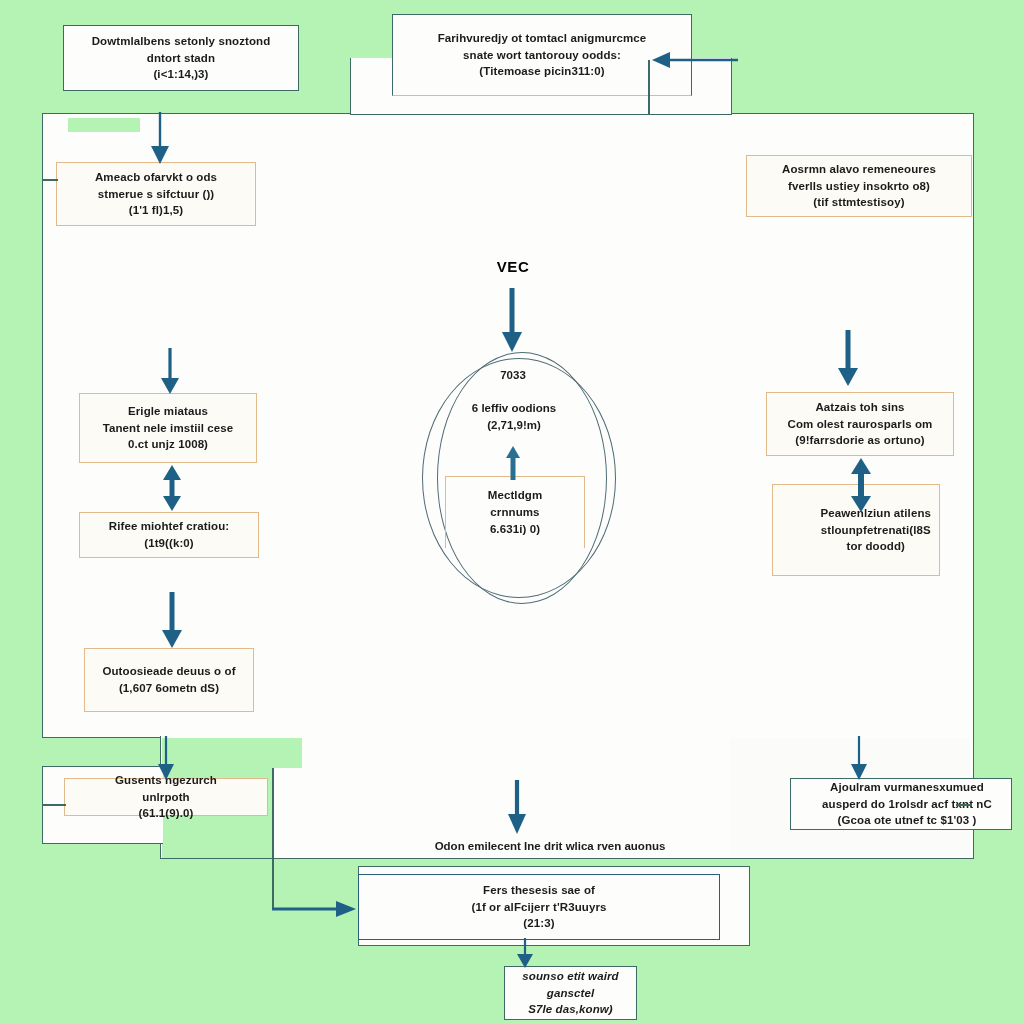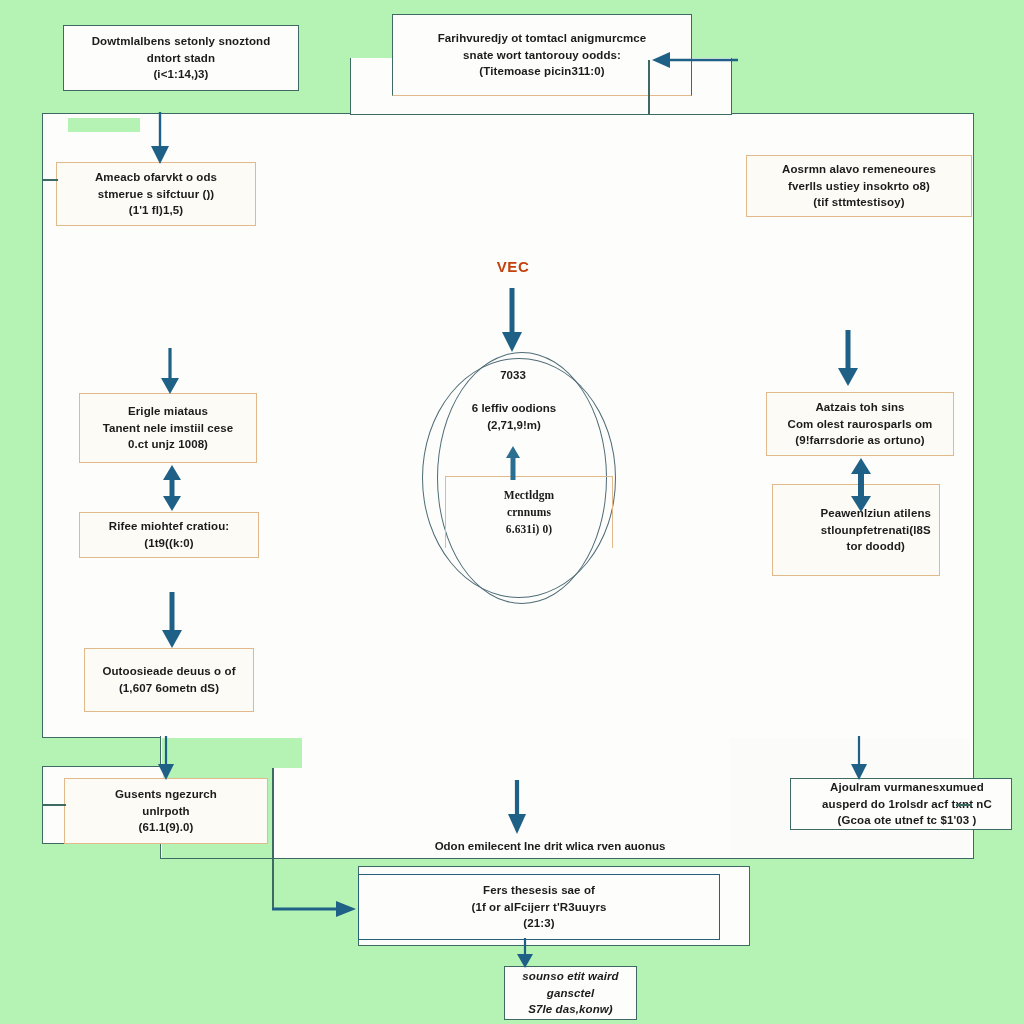--- a/index.html
+++ b/index.html
@@ -52,21 +52,21 @@
     position:absolute;
     border:1.3px solid #4e6b76;
     border-radius:50%;
     background:transparent;
   }
 
   
   .label{
     position:absolute;
     font-weight:700;
-    color:#c2410c;
+    color:#000000;
     text-align:center;
   }
   .vec-label{font-size:15px;letter-spacing:.6px;}
   .cap{
     position:absolute;
     text-align:center;
     font-size:11.5px;
     font-weight:700;
     color:#1b1b1b;
     line-height:1.45;
@@ -124,21 +124,21 @@
   <div class="box b-tan" style="left:79px;top:512px;width:180px;height:46px;">
     <span class="txt">Rifee miohtef cratiou:
 (1t9((k:0)</span>
   </div>
 
   <div class="box b-tan" style="left:84px;top:648px;width:170px;height:64px;">
     <span class="txt">Outoosieade deuus o of
 (1,607 6ometn dS)</span>
   </div>
 
-  <div class="box b-tan" style="left:64px;top:778px;width:204px;height:66px;">
+  <div class="box b-tan" style="left:64px;top:778px;width:204px;height:38px;">
     <span class="txt">Gusents ngezurch
 unlrpoth
 (61.1(9).0)</span>
   </div>
 
   <div class="box b-tan" style="left:746px;top:155px;width:226px;height:62px;align-items:center;">
     <span class="txt">Aosrmn alavo remeneoures
 fverlls ustiey insokrto o8)
 (tif sttmtestisoy)</span>
   </div>
@@ -169,21 +169,21 @@
 
   <div class="box b-teal" style="left:462px;top:966px;width:133px;height:54px;font-style:italic;">
     <span class="txt">sounso etit waird
 gansctel
 S7le das,konw)</span>
   </div>
 
   <div class="ellipse" style="left:437px;top:352px;width:168px;height:250px;"></div>
   <div class="ellipse" style="left:422px;top:358px;width:192px;height:238px;"></div>
 
-  <div class="box" style="left:445px;top:476px;width:168px;height:72px;border-left:1.2px solid #e2b98a;border-top:1.2px solid #e2b98a;border-right:1.2px solid #e2b98a;background:transparent;font-family:Liberation Serif, serif;">
+  <div class="box" style="left:445px;top:476px;width:140px;height:72px;border-left:1.2px solid #e2b98a;border-top:1.2px solid #e2b98a;border-right:1.2px solid #e2b98a;background:transparent;">
     <span class="txt">Mectldgm
 crnnums
 6.631i) 0)</span>
   </div>
 
   <div class="label vec-label" style="left:458px;top:258px;width:110px;">VEC</div>
 
   <div class="cap" style="left:458px;top:367px;width:110px;">7033</div>
   <div class="cap" style="left:438px;top:400px;width:152px;">6 leffiv oodions
 (2,71,9!m)</div>

